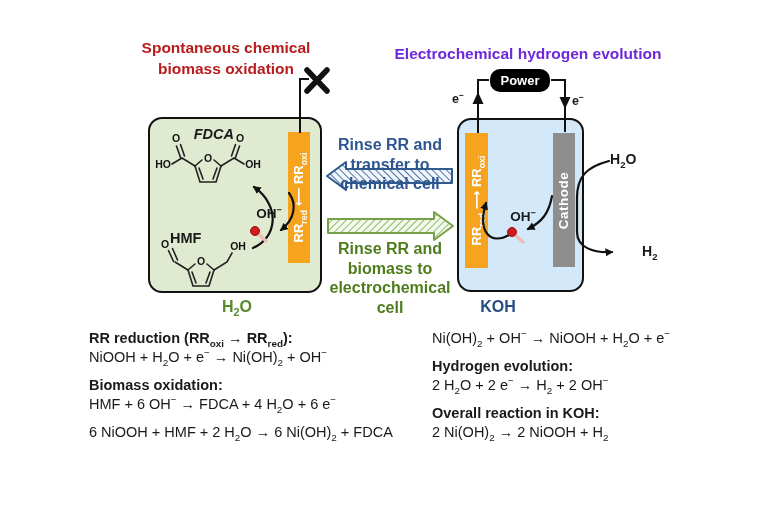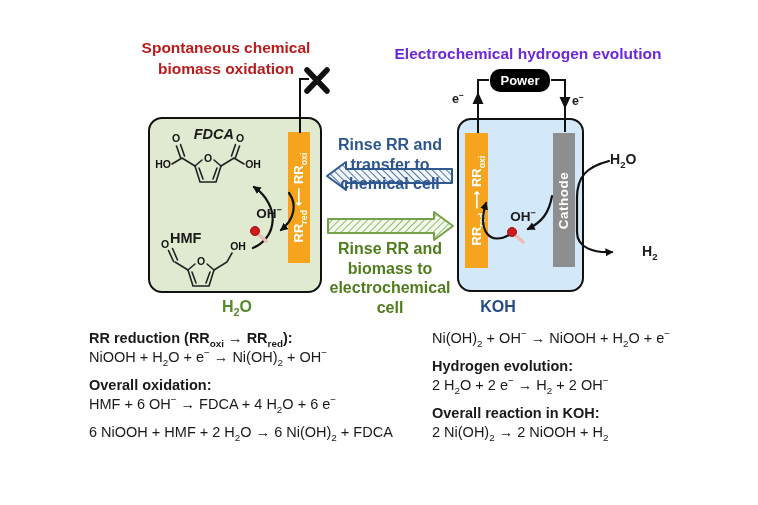--- a/index.html
+++ b/index.html
@@ -183,21 +183,21 @@
 
   <div class="transfer transfer-blue">Rinse RR and transfer to chemical cell</div>
   <div class="transfer transfer-green">Rinse RR and biomass to electrochemical cell</div>
 
   <div class="eq-col eq-left">
     <div class="eq-pair">
       <div class="eq-heading">RR reduction (RR<sub>oxi</sub> → RR<sub>red</sub>):</div>
       <div class="eq-formula">NiOOH + H<sub>2</sub>O + e<sup>−</sup> → Ni(OH)<sub>2</sub> + OH<sup>−</sup></div>
     </div>
     <div class="eq-pair">
-      <div class="eq-heading">Overall oxidation:</div>
+      <div class="eq-heading">Biomass oxidation:</div>
       <div class="eq-formula">HMF + 6 OH<sup>−</sup> → FDCA + 4 H<sub>2</sub>O + 6 e<sup>−</sup></div>
     </div>
     <div class="eq-pair">
       <div class="eq-formula">6 NiOOH + HMF + 2 H<sub>2</sub>O → 6 Ni(OH)<sub>2</sub> + FDCA</div>
     </div>
   </div>
   <div class="eq-col eq-right">
     <div class="eq-pair">
       <div class="eq-formula">Ni(OH)<sub>2</sub> + OH<sup>−</sup> → NiOOH + H<sub>2</sub>O + e<sup>−</sup></div>
     </div>

